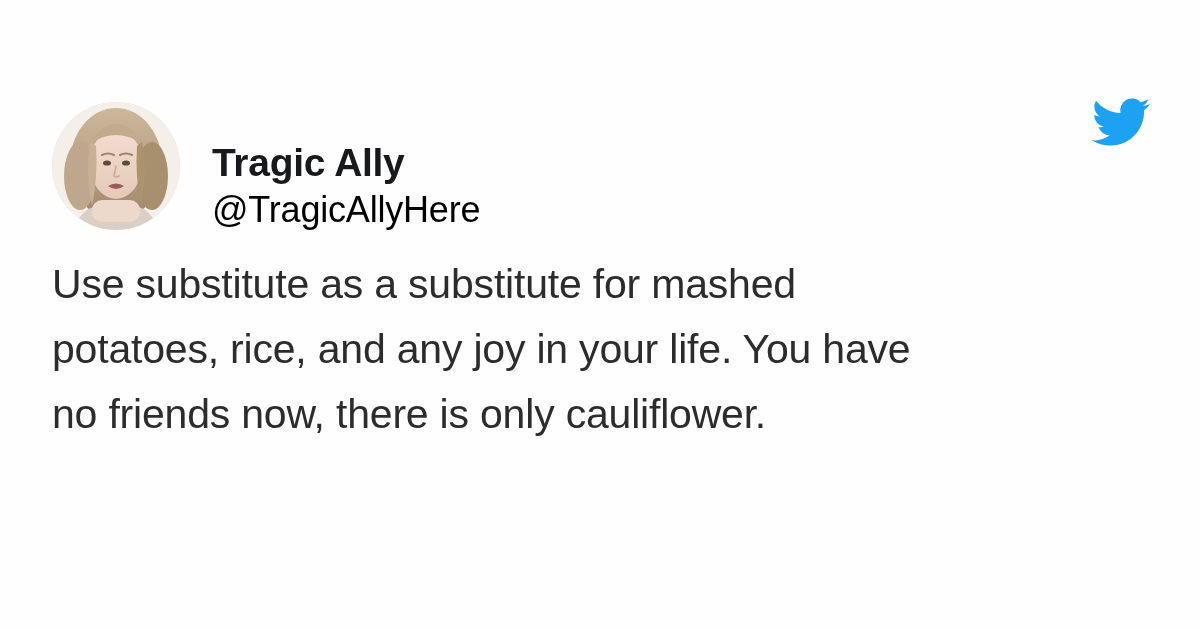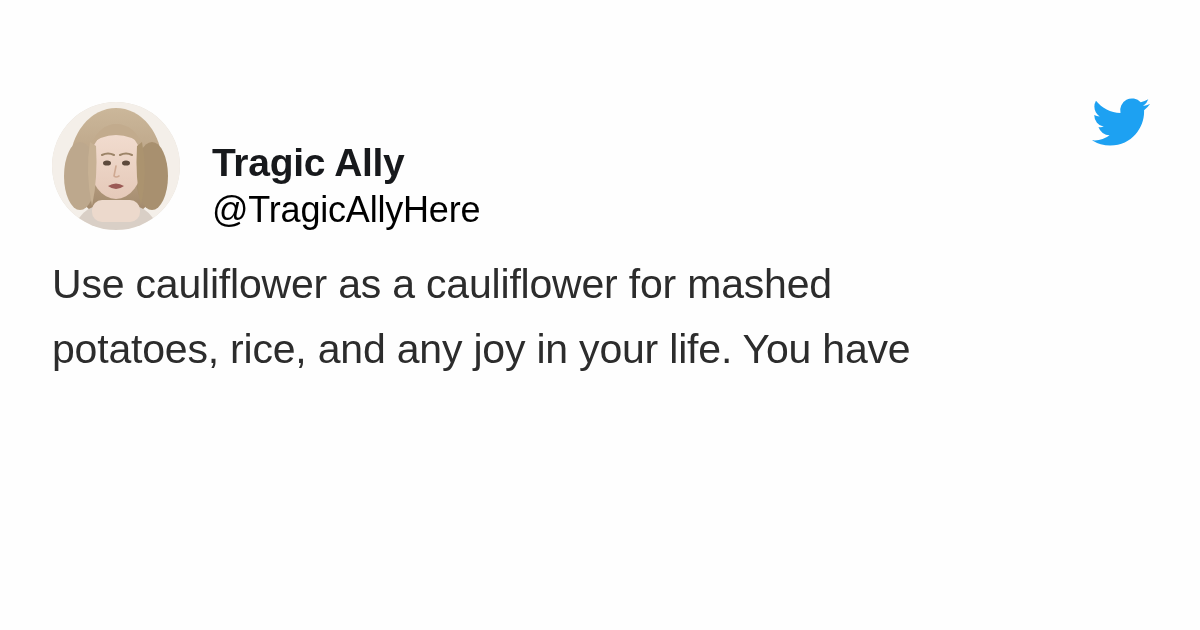--- a/index.html
+++ b/index.html
@@ -163,17 +163,18 @@
     </div>
   </div>
 
   <div class="brand-bird">
     <svg viewBox="0 0 24 24" xmlns="http://www.w3.org/2000/svg" aria-hidden="true">
       <path fill="#1da1f2" d="M23.953 4.57a10 10 0 01-2.825.775 4.958 4.958 0 002.163-2.723 9.99 9.99 0 01-3.127 1.195 4.92 4.92 0 00-8.384 4.482C7.69 8.095 4.067 6.13 1.64 3.162a4.822 4.822 0 00-.666 2.475c0 1.71.87 3.213 2.188 4.096a4.904 4.904 0 01-2.228-.616v.06a4.923 4.923 0 003.946 4.827 4.996 4.996 0 01-2.212.085 4.936 4.936 0 004.604 3.417 9.867 9.867 0 01-6.102 2.105c-.39 0-.779-.023-1.17-.067a13.995 13.995 0 007.557 2.209c9.053 0 13.998-7.496 13.998-13.985 0-.21 0-.42-.015-.63A9.935 9.935 0 0024 4.59z"></path>
     </svg>
   </div>
 
   <div class="tweet-body">
-    <div class="tweet-line">Use cauliflower as a cauliflower for mashed</div>
+    <div class="tweet-line">Use substitute as a substitute for mashed</div>
     <div class="tweet-line">potatoes, rice, and any joy in your life. You have</div>
+    <div class="tweet-line">no friends now, there is only cauliflower.</div>
   </div>
 
 </div>
 
 </body></html>

